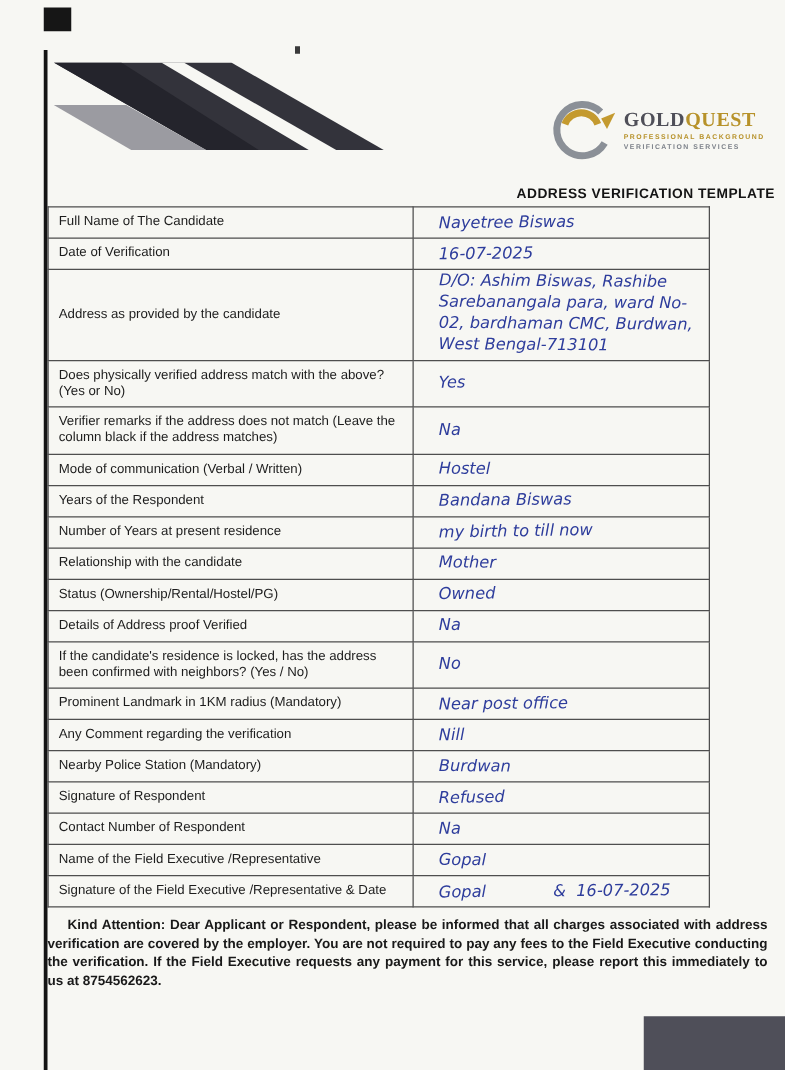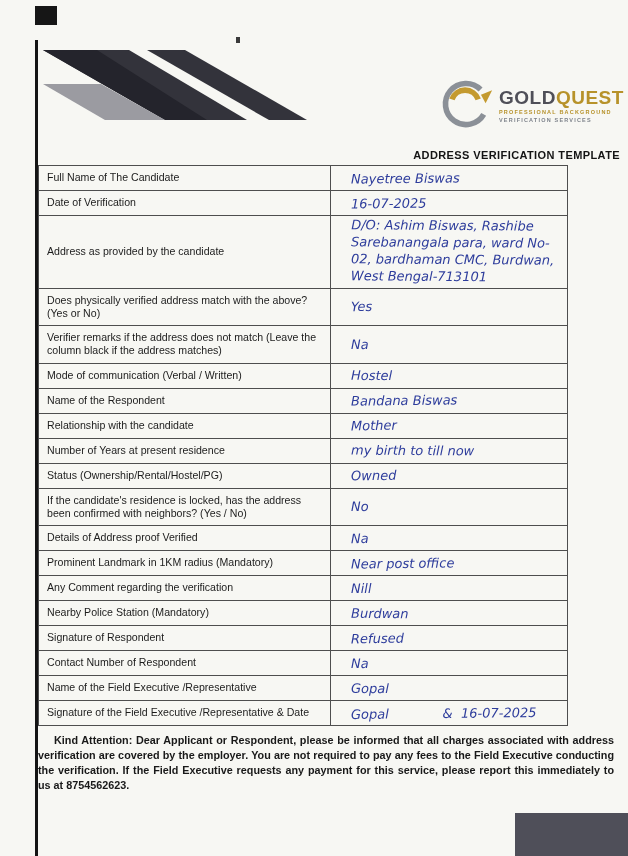--- a/index.html
+++ b/index.html
@@ -16,21 +16,21 @@
   .corner-mark { position:absolute; left:35px; top:6px; width:22px; height:19px; background:#161616; }
   .speck { position:absolute; left:236px; top:37px; width:4px; height:6px; background:#3a3a3a; }
   .bottom-block { position:absolute; right:0; bottom:0; width:113px; height:43px; background:#4f4f59; }
 
   
   .deco { position:absolute; left:37px; top:50px; }
 
   
   .logo { position:absolute; left:438px; top:78px; display:flex; align-items:center; gap:5px; }
   .logo-textblock { display:flex; flex-direction:column; }
-  .logo-name { font-size:19px; font-weight:bold; letter-spacing:.5px; line-height:1.05; }
+  .logo-name { font-size:16px; font-weight:bold; letter-spacing:.5px; line-height:1.05;font-family:Liberation Serif, serif; }
   .logo-gold { color:#4f4f58; }
   .logo-quest { color:var(--gold,#b7922a); }
   .logo-sub { font-size:5.5px; letter-spacing:1.2px; line-height:1.5; font-weight:bold; }
   .sub1 { color:var(--gold,#b7922a); }
   .sub2 { color:#7d828a; }
 
   
   .content { position:absolute; left:38px; top:149px; width:582px; }
   .doc-title { text-align:right; font-size:11px; font-weight:bold; letter-spacing:.4px; color:#141414; }
 
@@ -106,42 +106,42 @@
           </tr>
           <tr>
             <td class="label-cell">Verifier remarks if the address does not match (Leave the column black if the address matches)</td>
             <td class="value-cell"><span class="hw">Na</span></td>
           </tr>
           <tr>
             <td class="label-cell">Mode of communication (Verbal / Written)</td>
             <td class="value-cell"><span class="hw">Hostel</span></td>
           </tr>
           <tr>
-            <td class="label-cell">Name of the Respondent</td>
+            <td class="label-cell">Years of the Respondent</td>
             <td class="value-cell"><span class="hw">Bandana Biswas</span></td>
+          </tr>
+          <tr>
+            <td class="label-cell">Number of Years at present residence</td>
+            <td class="value-cell"><span class="hw">my birth to till now</span></td>
           </tr>
           <tr>
             <td class="label-cell">Relationship with the candidate</td>
             <td class="value-cell"><span class="hw">Mother</span></td>
           </tr>
           <tr>
-            <td class="label-cell">Number of Years at present residence</td>
-            <td class="value-cell"><span class="hw">my birth to till now</span></td>
-          </tr>
-          <tr>
             <td class="label-cell">Status (Ownership/Rental/Hostel/PG)</td>
             <td class="value-cell"><span class="hw">Owned</span></td>
           </tr>
           <tr>
+            <td class="label-cell">Details of Address proof Verified</td>
+            <td class="value-cell"><span class="hw">Na</span></td>
+          </tr>
+          <tr>
             <td class="label-cell">If the candidate's residence is locked, has the address been confirmed with neighbors? (Yes / No)</td>
             <td class="value-cell"><span class="hw">No</span></td>
-          </tr>
-          <tr>
-            <td class="label-cell">Details of Address proof Verified</td>
-            <td class="value-cell"><span class="hw">Na</span></td>
           </tr>
           <tr>
             <td class="label-cell">Prominent Landmark in 1KM radius (Mandatory)</td>
             <td class="value-cell"><span class="hw">Near post office</span></td>
           </tr>
           <tr>
             <td class="label-cell">Any Comment regarding the verification</td>
             <td class="value-cell"><span class="hw">Nill</span></td>
           </tr>
           <tr>

